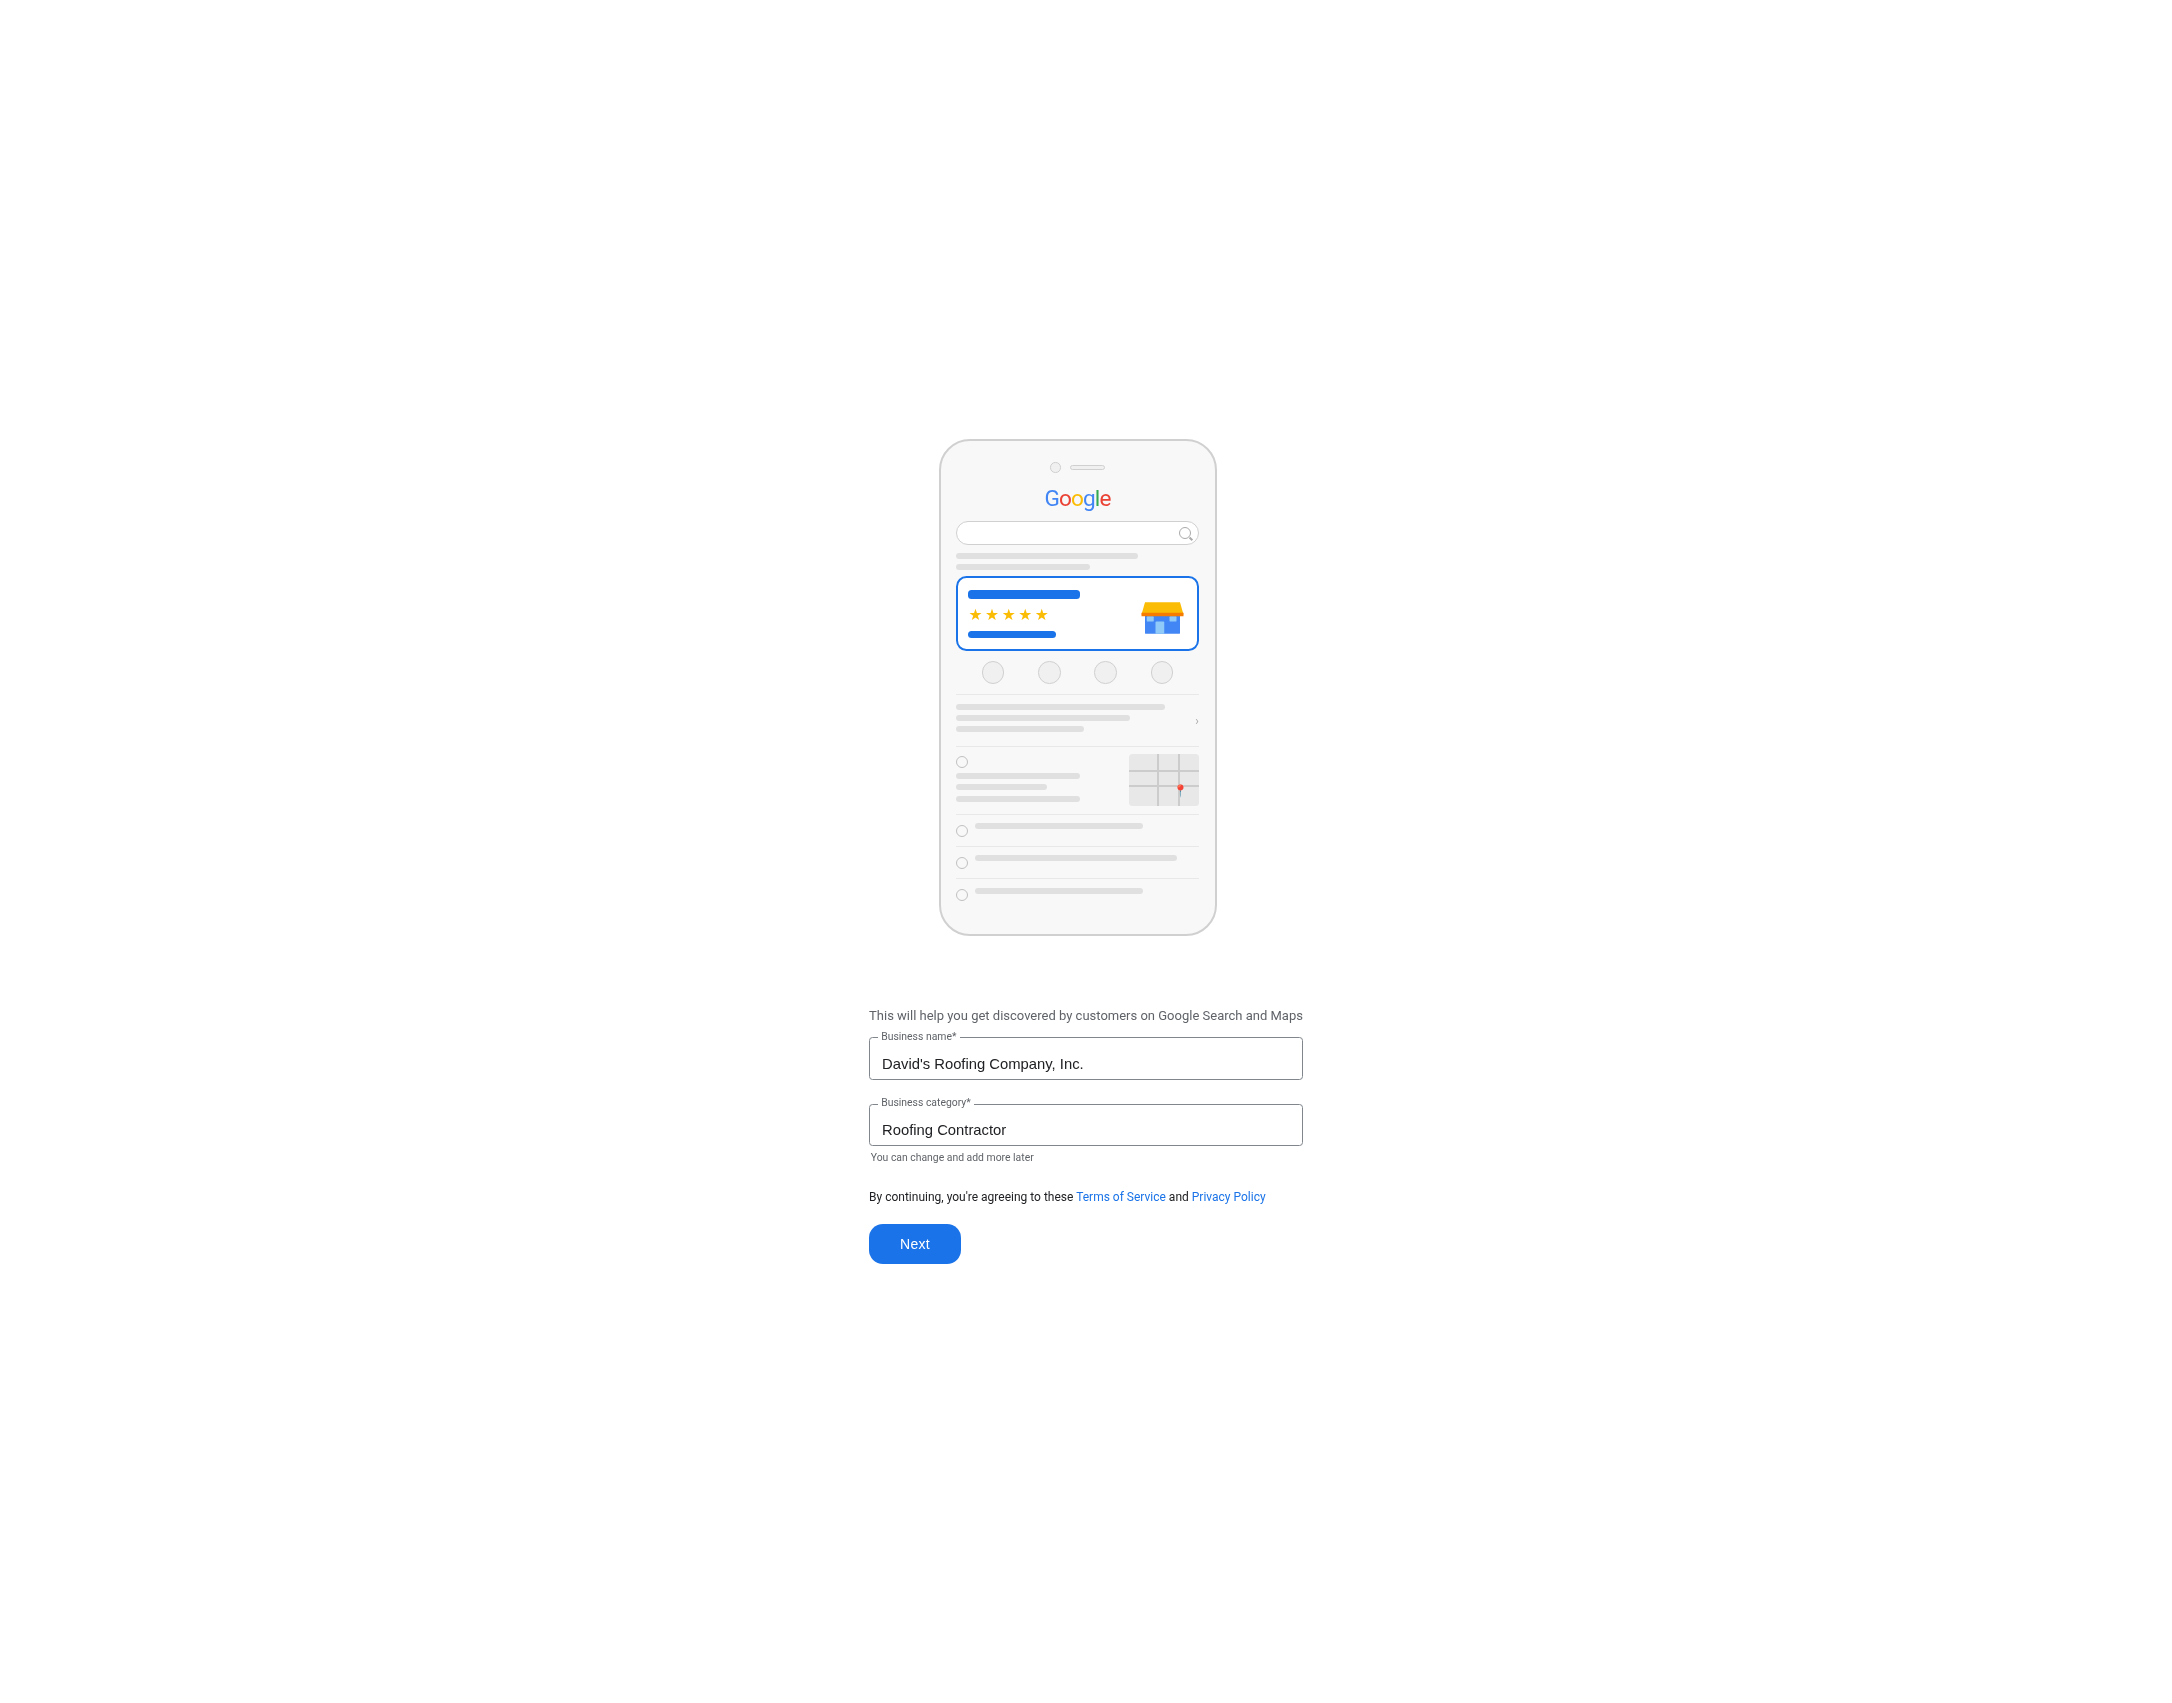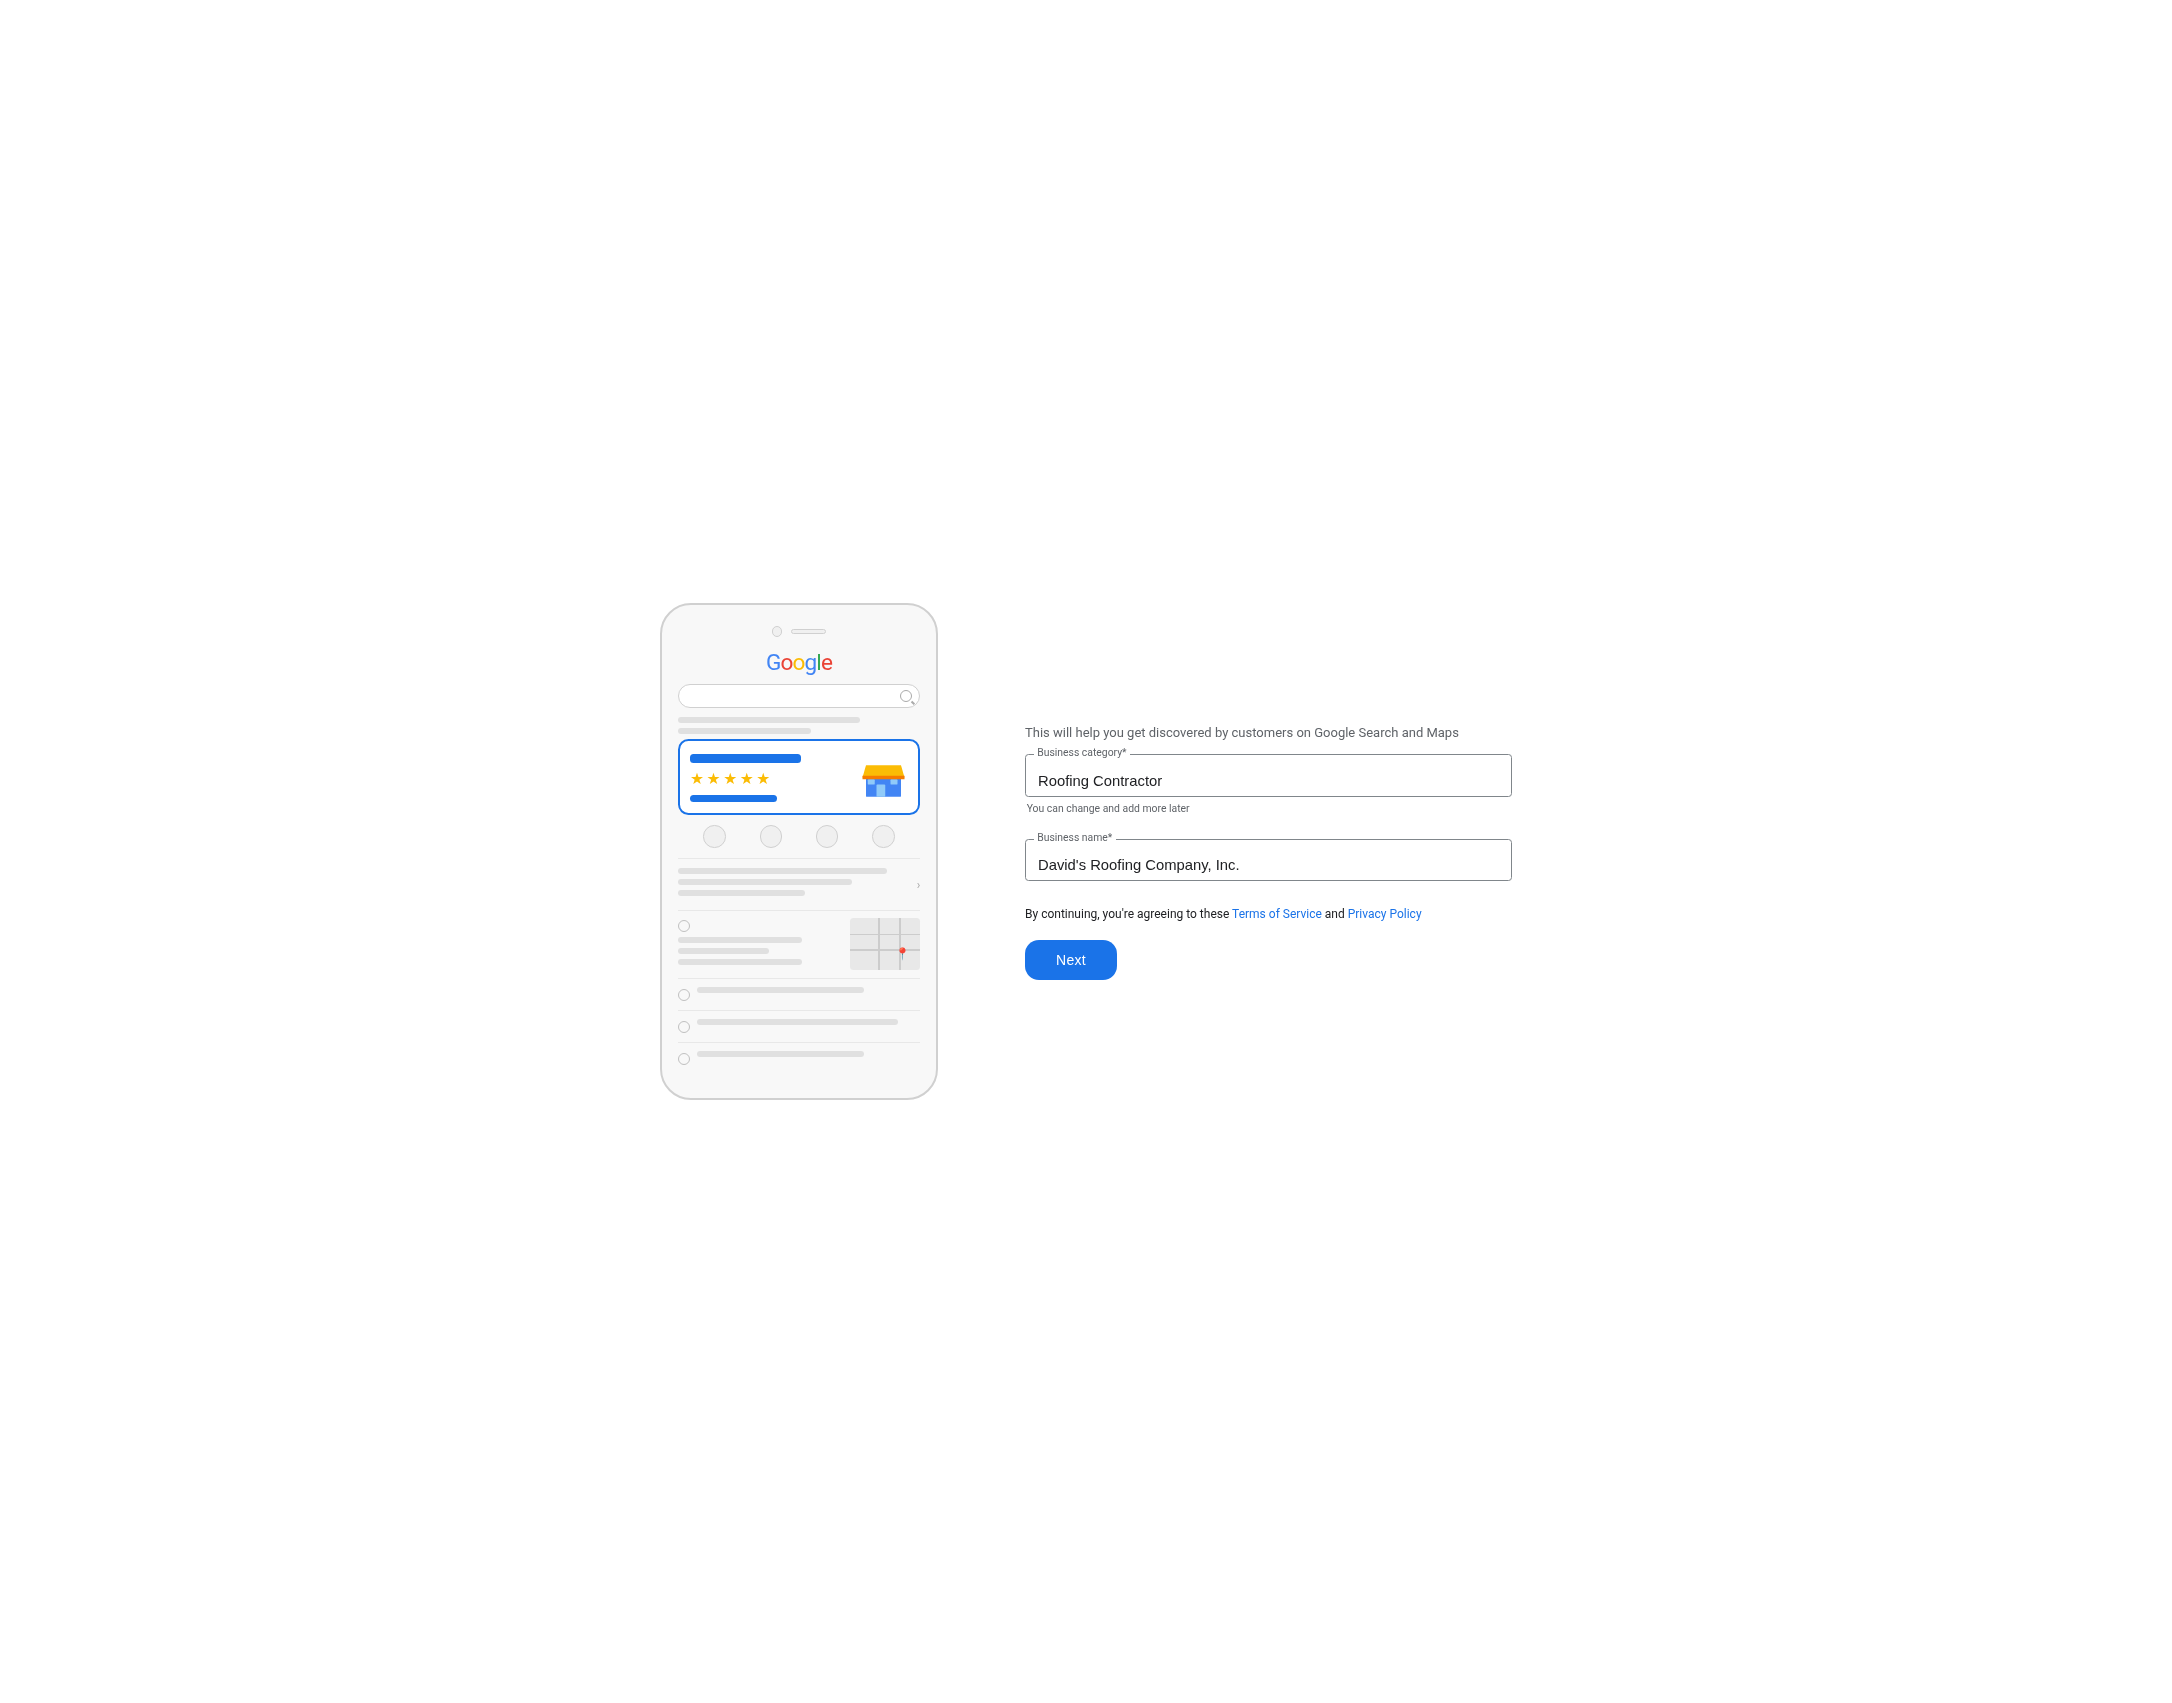--- a/index.html
+++ b/index.html
@@ -12,20 +12,21 @@
       min-height: 100vh;
       padding: 35px 17.4px;
     }
     .container {
       display: flex;
       align-items: center;
       justify-content: center;
       gap: 70px;
       max-width: 956px;
       width: 100%;
+      flex-direction: column;
     }
 
     
     .phone-wrap {
       flex: 0 0 auto;
       position: relative;
       width: 295px;
     }
     .phone {
       width: 278px;
@@ -415,32 +416,32 @@
 
     </div>
   </div>
 
   <div class="form-side">
 
     <p class="form-subtitle">This will help you get discovered by customers on Google Search and Maps</p>
 
     
     <div class="field-group">
+      <span class="field-label">Business name*</span>
+      <input type="text" value="David's Roofing Company, Inc." style="">
+    </div>
+
+    
+    <div class="field-group">
       <span class="field-label">Business category*</span>
       <input type="text" value="Roofing Contractor" style="">
       <div class="field-hint">You can change and add more later</div>
     </div>
 
     
-    <div class="field-group">
-      <span class="field-label">Business name*</span>
-      <input type="text" value="David's Roofing Company, Inc." style="">
-    </div>
-
-    
     <div class="terms-text">
       <span>By continuing, you're agreeing to these </span><a class="terms-link" href="#">Terms of Service</a><span> and </span><a class="terms-link" href="#">Privacy Policy</a>
     </div>
 
     
     <button class="next-btn">Next</button>
 
   </div>
 </div>
 

